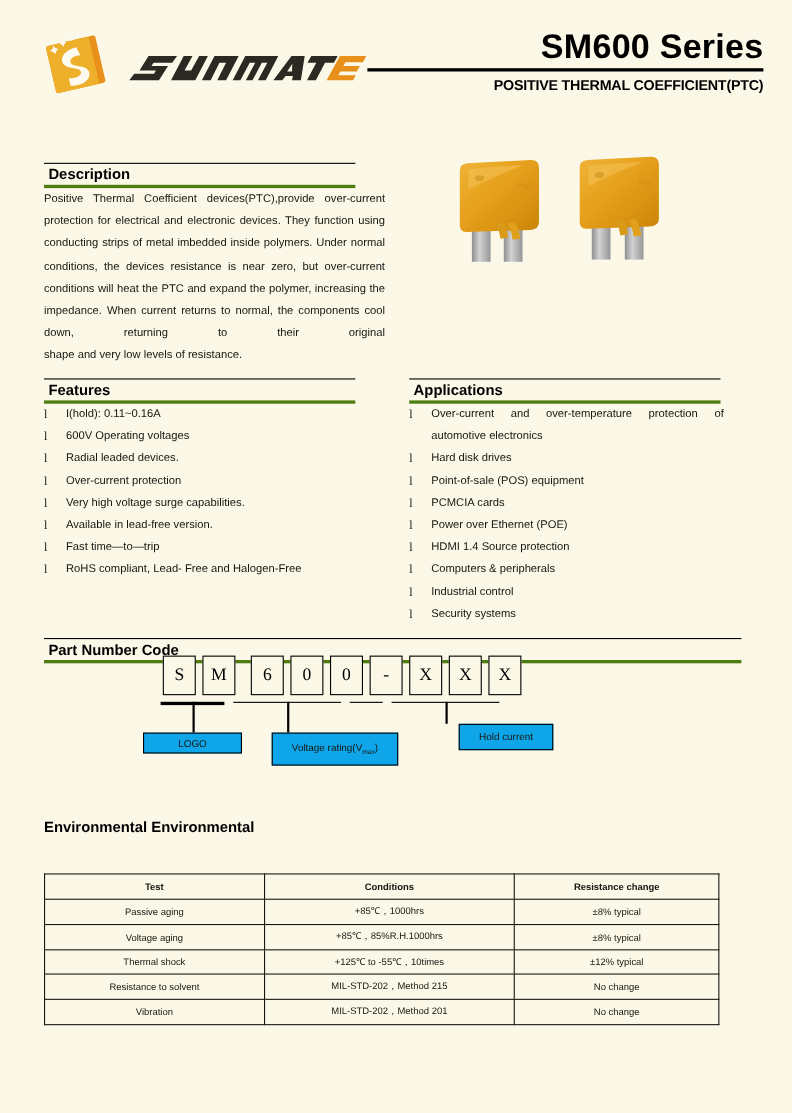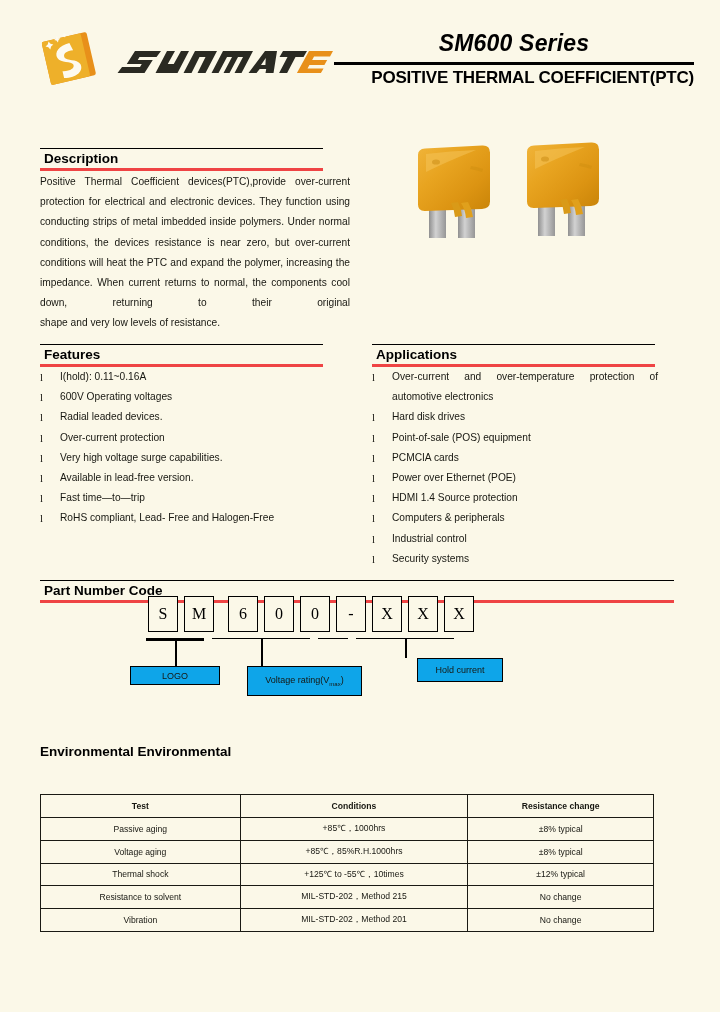--- a/index.html
+++ b/index.html
@@ -14,34 +14,34 @@
   }
 
   
   .header { position:absolute; left:0; top:0; width:720px; height:118px; }
   .logo-wrap { position:absolute; left:40px; top:30px; width:300px; height:62px; }
   .logo-mark { position:absolute; left:0; top:0; width:62px; height:58px; }
   .logo-text { position:absolute; left:74px; top:17px; width:220px; height:30px; }
 
   .title-block { position:absolute; right:26px; top:28px; width:360px; text-align:right; }
   .main-title {
-    font-size:23px; font-weight:bold; font-style:italic;
-    letter-spacing:0.2px; line-height:30px; color:#000;text-align:center;
+    font-size:31px; font-weight:bold; 
+    letter-spacing:0.2px; line-height:30px; color:#000;
   }
   .title-rule { border-top:3px solid #000; margin:4px 0 3px 0; }
   .sub-title {
-    font-size:17px; font-weight:bold; line-height:20px; color:#000;
+    font-size:13px; font-weight:bold; line-height:20px; color:#000;
     letter-spacing:-0.2px;
   }
 
   
   .sec-head {
     position:absolute;
     border-top:1px solid #000;
-    border-bottom:3px solid #ef4444;
+    border-bottom:3px solid #4d7c0f;
     padding:1px 0 1px 4px;
     font-size:13.5px; font-weight:bold; color:#000;
     line-height:17px;
   }
 
   
   .desc-body {
     position:absolute; left:40px; top:172px; width:310px;
     font-size:10.2px; line-height:20.2px;
     text-align:justify; text-align-last:justify;

